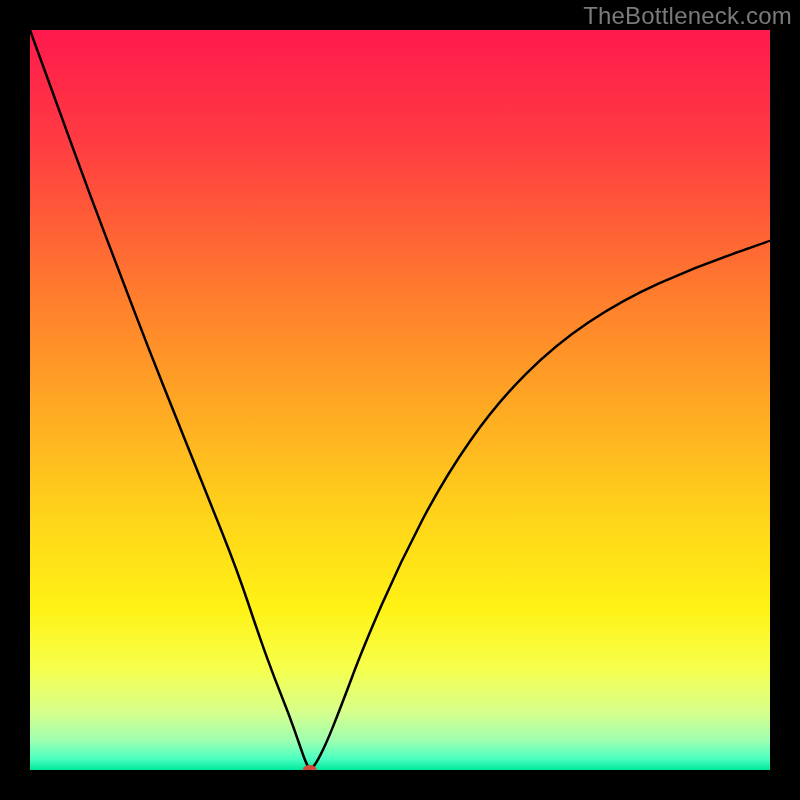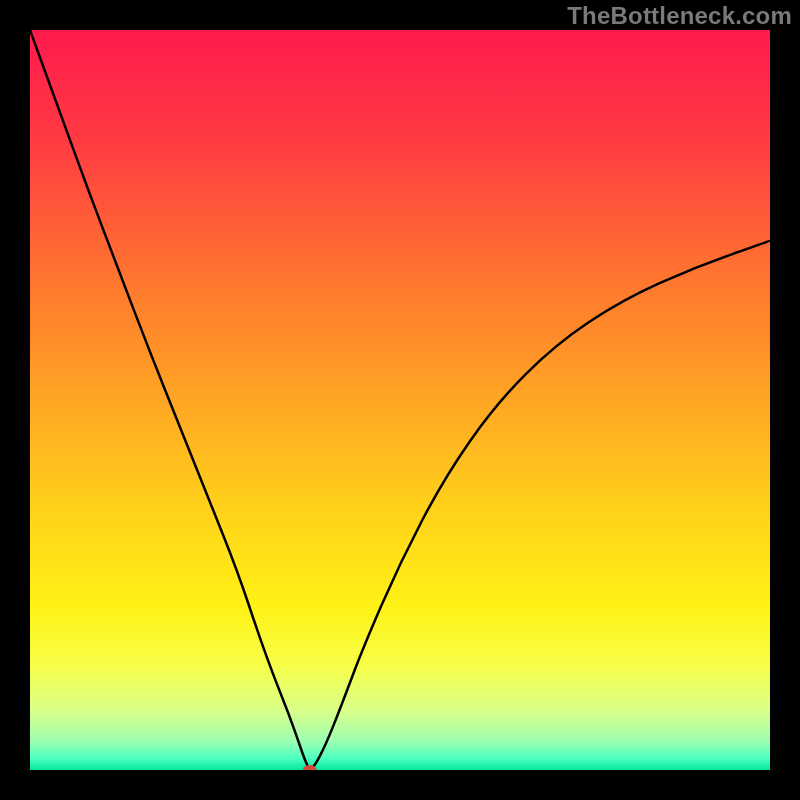--- a/index.html
+++ b/index.html
@@ -24,21 +24,21 @@
     left: 30px;
     width: 740px;
     height: 740px;
   }
   .watermark {
     position: absolute;
     top: 2px;
     right: 8px;
     color: #7a7a7a;
     font-size: 24px;
-    font-weight: 700;
+    font-weight: 400;
     letter-spacing: 0.2px;
     user-select: none;
   }
   svg { display: block; }
 </style>
 </head>
 <body>
 
 <div class="frame">
   <div class="watermark">TheBottleneck.com</div>

